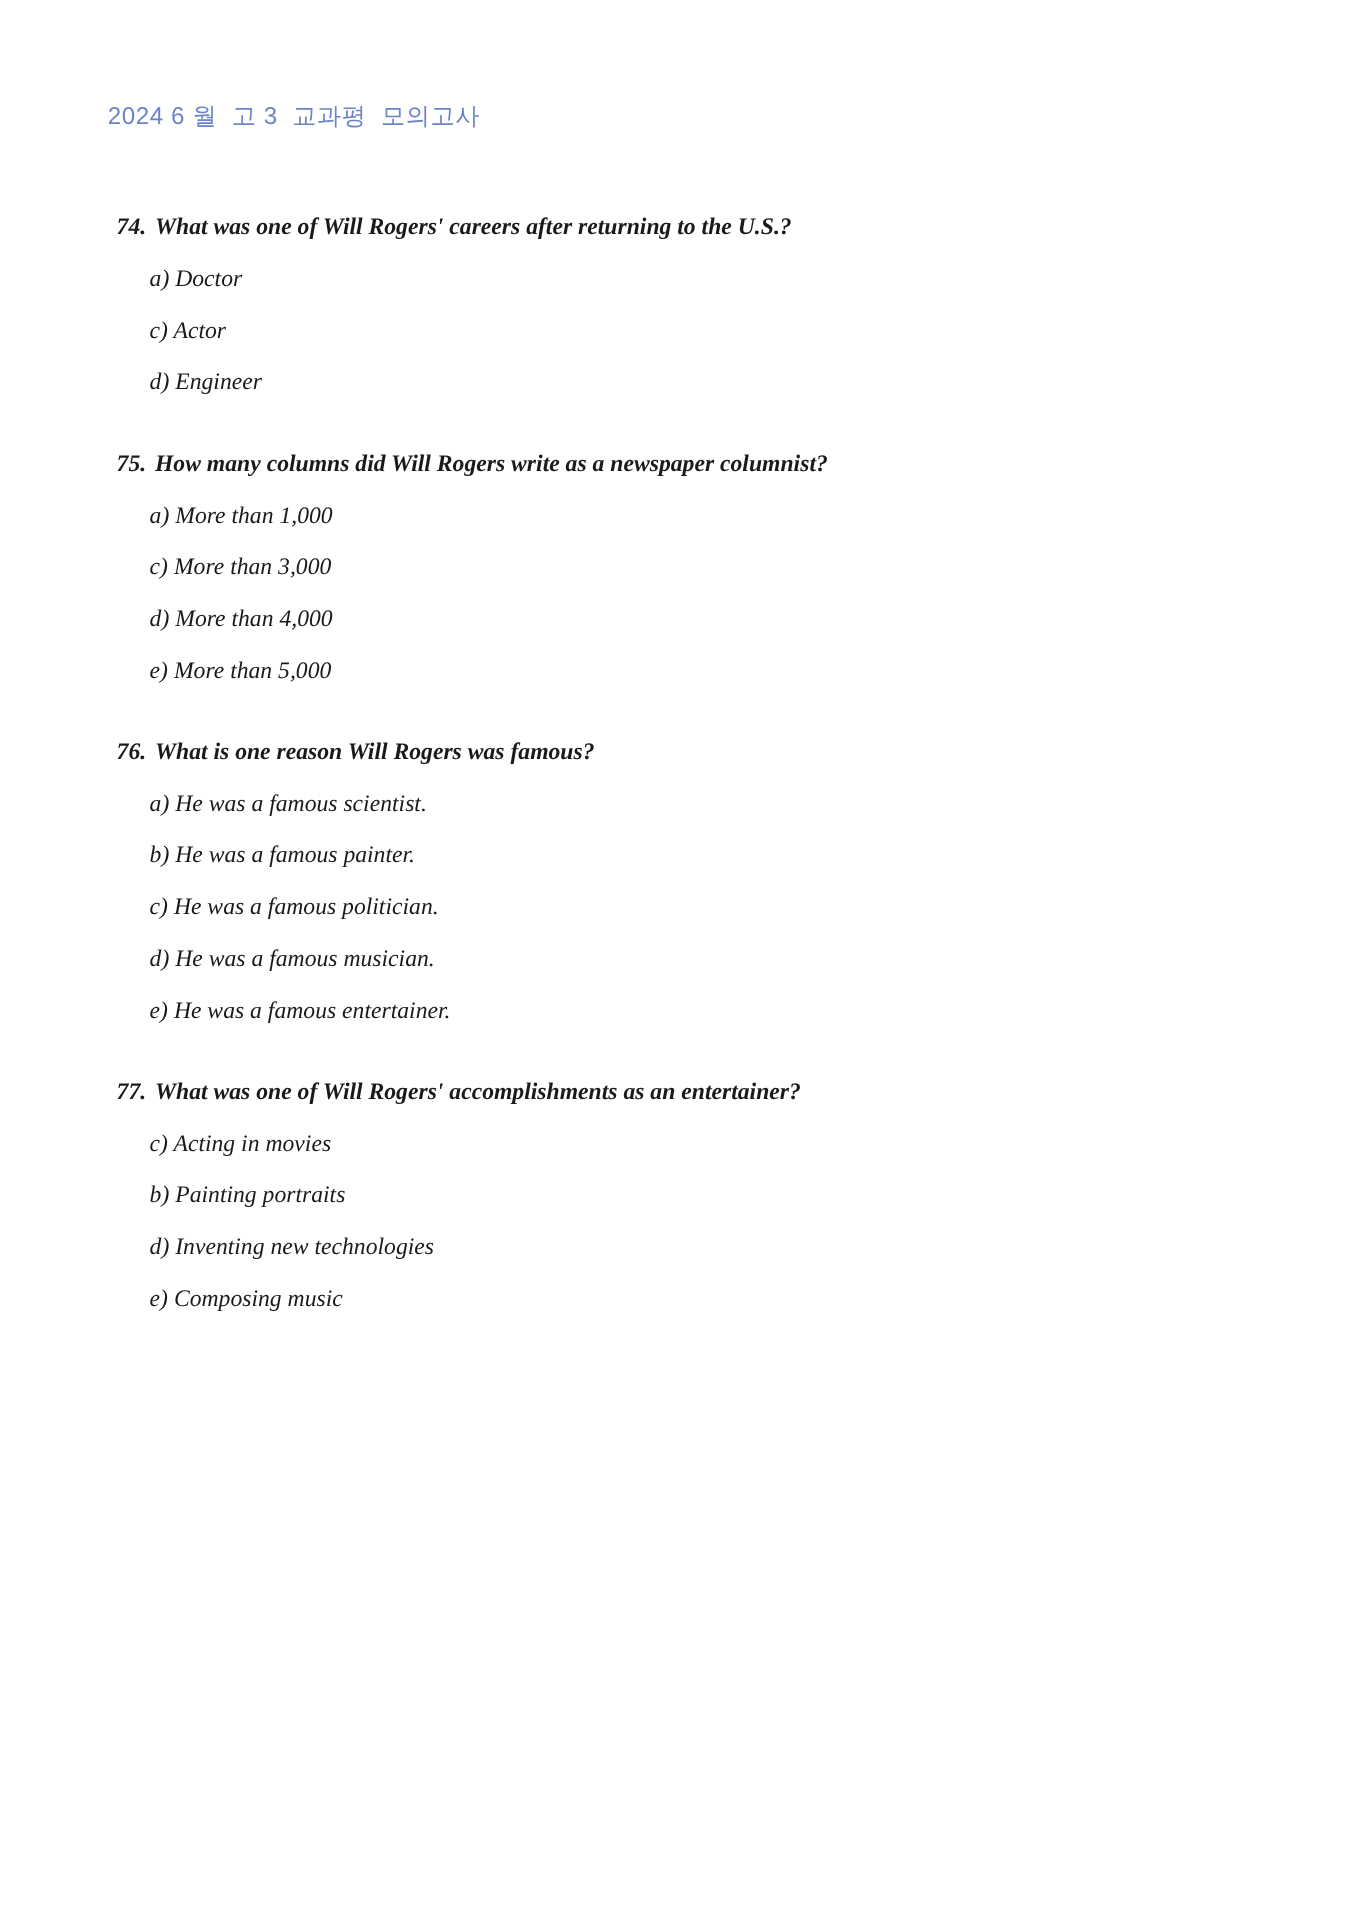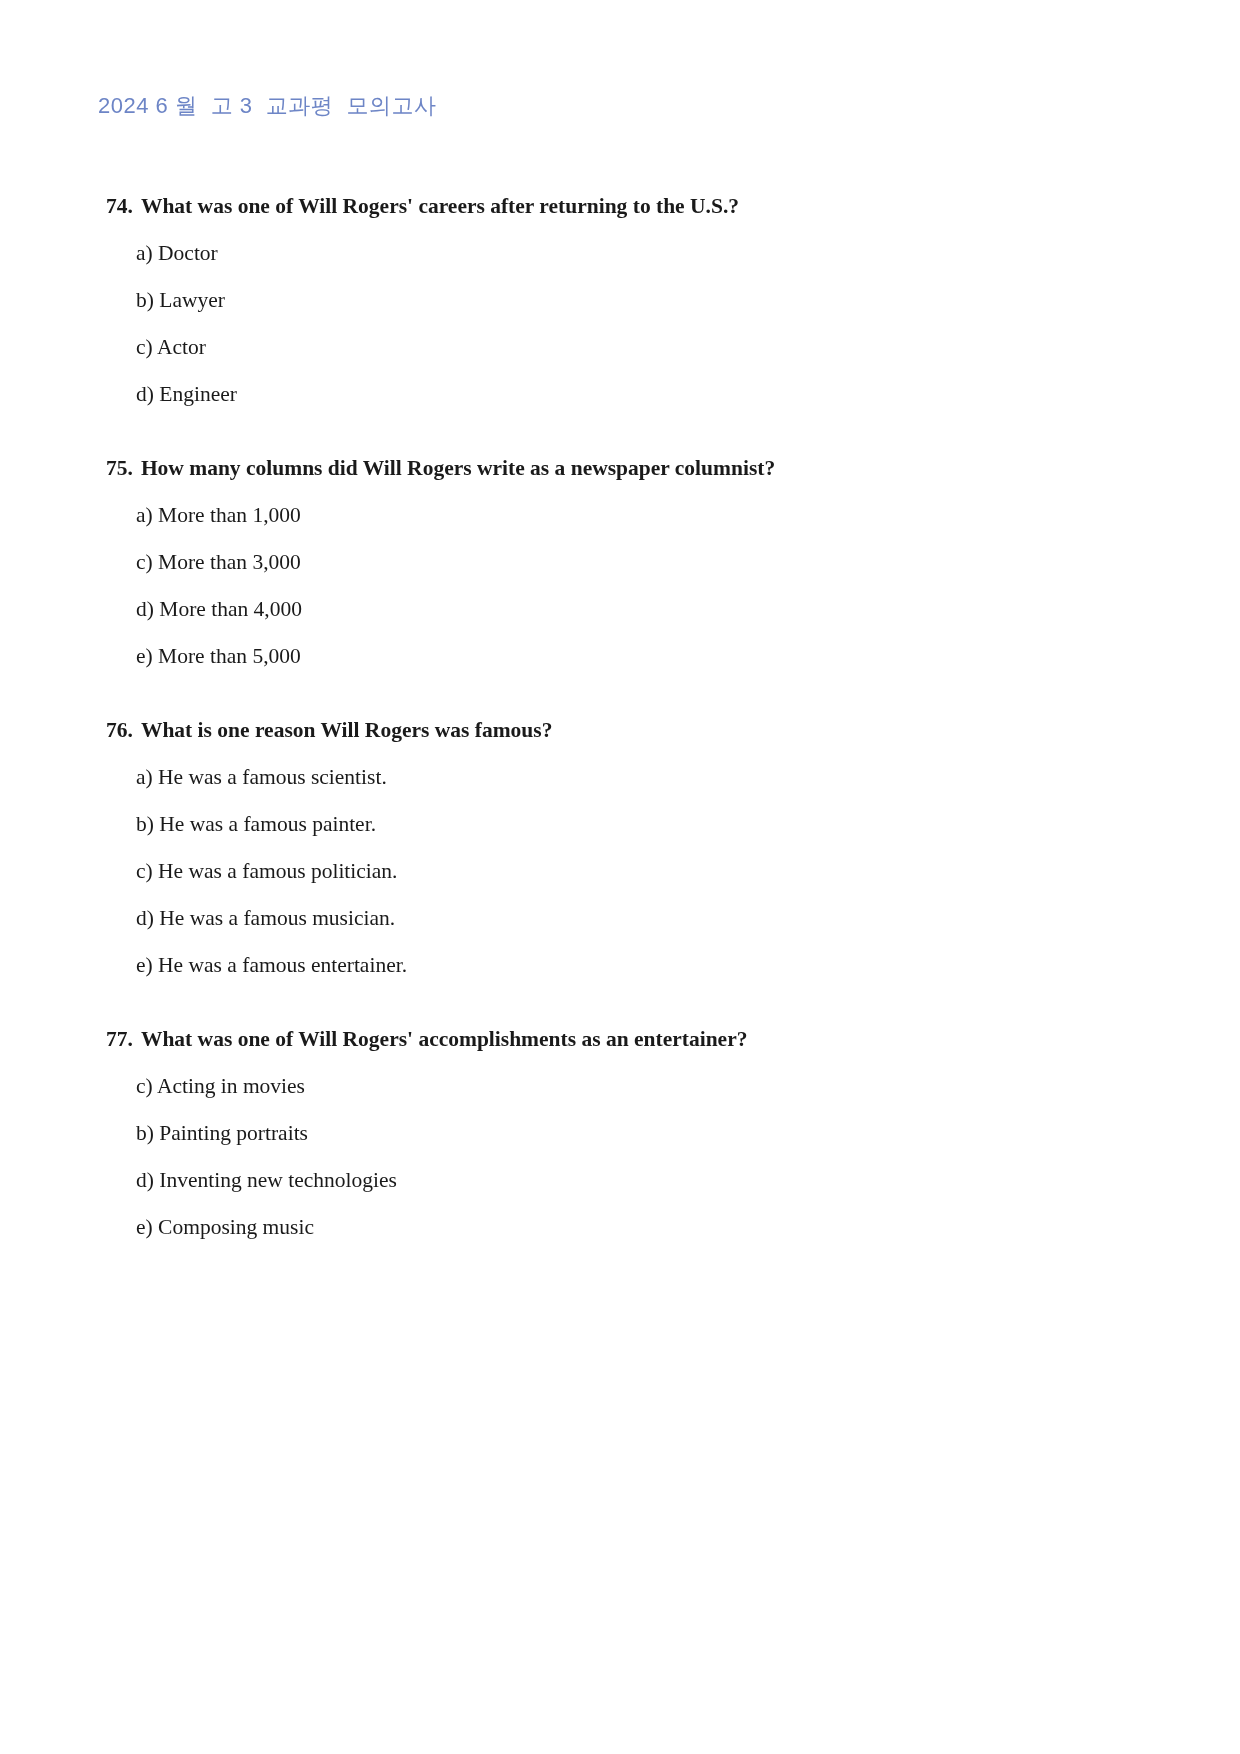--- a/index.html
+++ b/index.html
@@ -24,20 +24,21 @@
     font-size: 22px;
     letter-spacing: 0.5px;
     color: var(--header-text, #6d85c6);
     white-space: pre;
   }
   .content {
     position: absolute;
     left: 0;
     top: 193px;
     right: 4px;
+    font-style: italic;
   }
   .question {
     padding-left: 106px;
     padding-right: 60px;
     margin-bottom: 48px;
   }
   .question-title {
     font-weight: bold;
     font-size: 21.5px;
     line-height: 26px;
@@ -71,21 +72,20 @@
 
   <div class="exam-header">2024 6 월  고 3  교과평  모의고사</div>
 
   <div class="content">
 
     <div class="question">
       <div class="question-title">
         <span class="question-number">74.</span><span>What was one of Will Rogers' careers after returning to the U.S.?</span>
       </div>
       <div class="option">a) Doctor</div>
-      <div class="option">b) Lawyer</div>
       <div class="option">c) Actor</div>
       <div class="option">d) Engineer</div>
     </div>
 
     <div class="question">
       <div class="question-title">
         <span class="question-number">75.</span><span>How many columns did Will Rogers write as a newspaper columnist?</span>
       </div>
       <div class="option">a) More than 1,000</div>
       <div class="option">c) More than 3,000</div>

